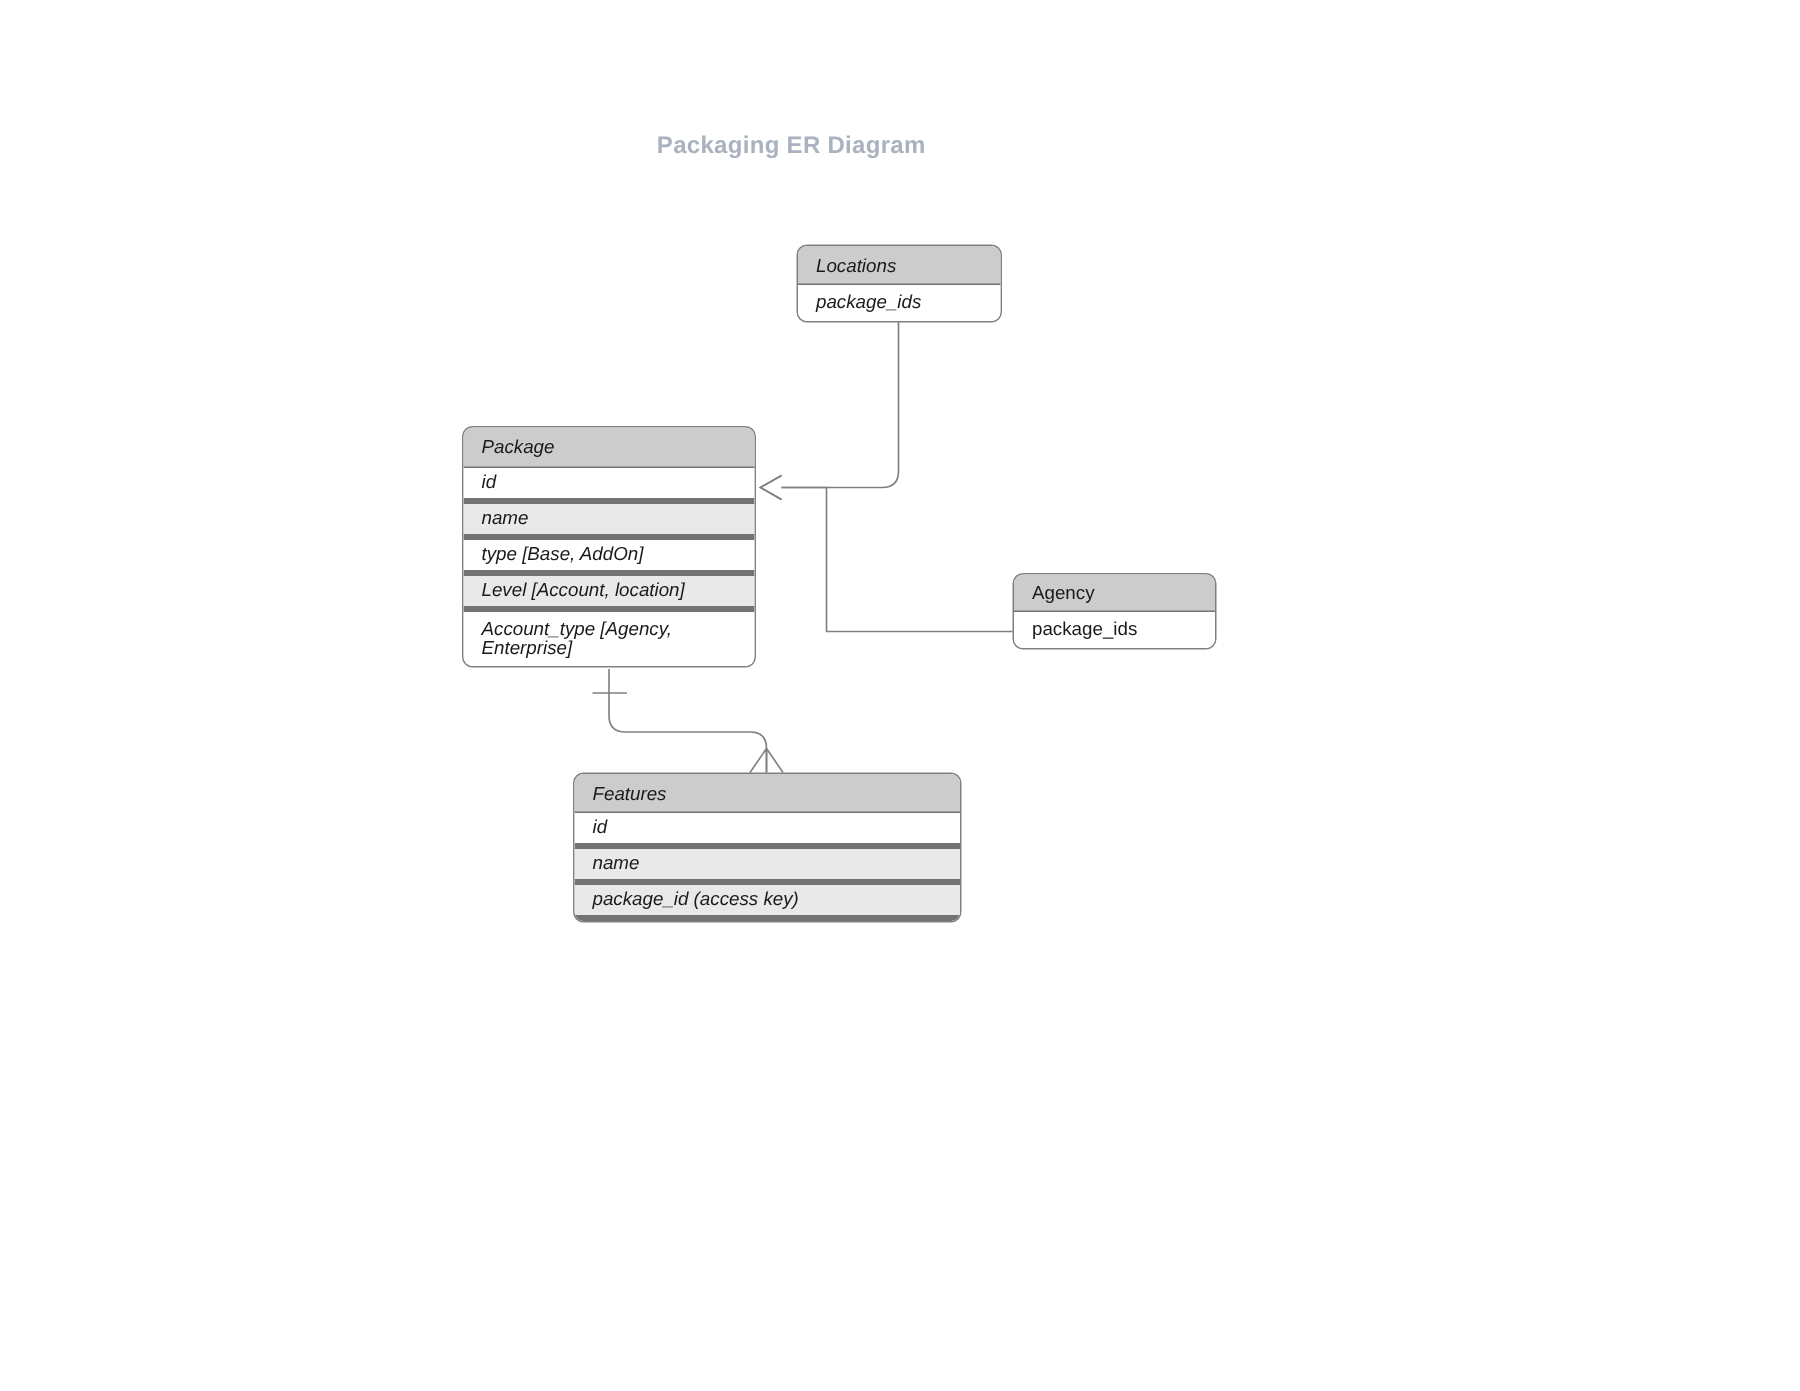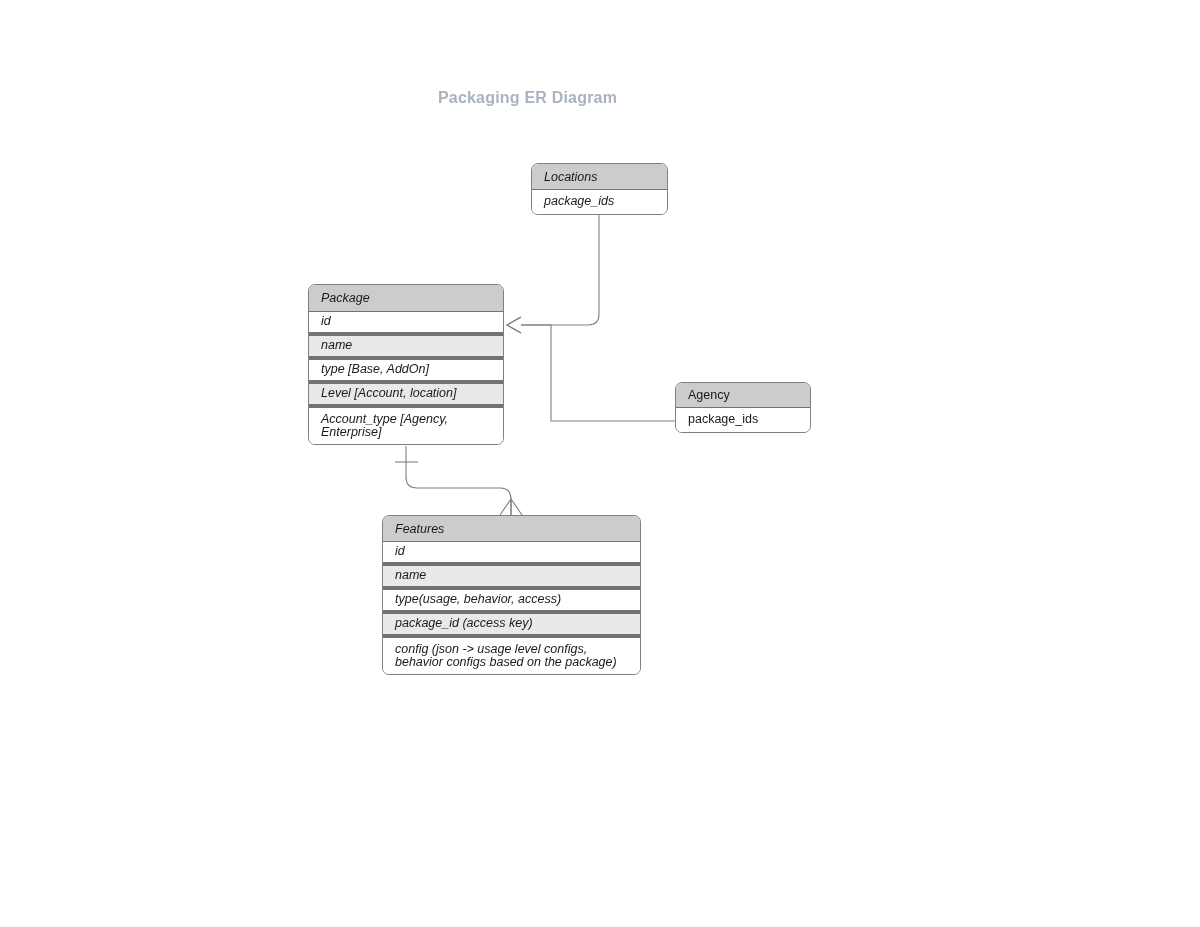--- a/index.html
+++ b/index.html
@@ -176,20 +176,16 @@
 
   <div class="entity upright" id="entity-account">
     <div class="entity-header">Agency</div>
     <div class="entity-row last">package_ids</div>
   </div>
 
   <div class="entity" id="entity-features">
     <div class="entity-header">Features</div>
     <div class="entity-row">id</div>
     <div class="entity-row shaded">name</div>
-    <div class="entity-row">type(usage, behavior, access)</div>
     <div class="entity-row shaded">package_id (access key)</div>
-    <div class="entity-row tall multiline last">
-      <span class="row-text">config (json -&gt; usage level configs, behavior configs based on the package)</span>
-    </div>
   </div>
 
 </div>
 
 </body></html>

